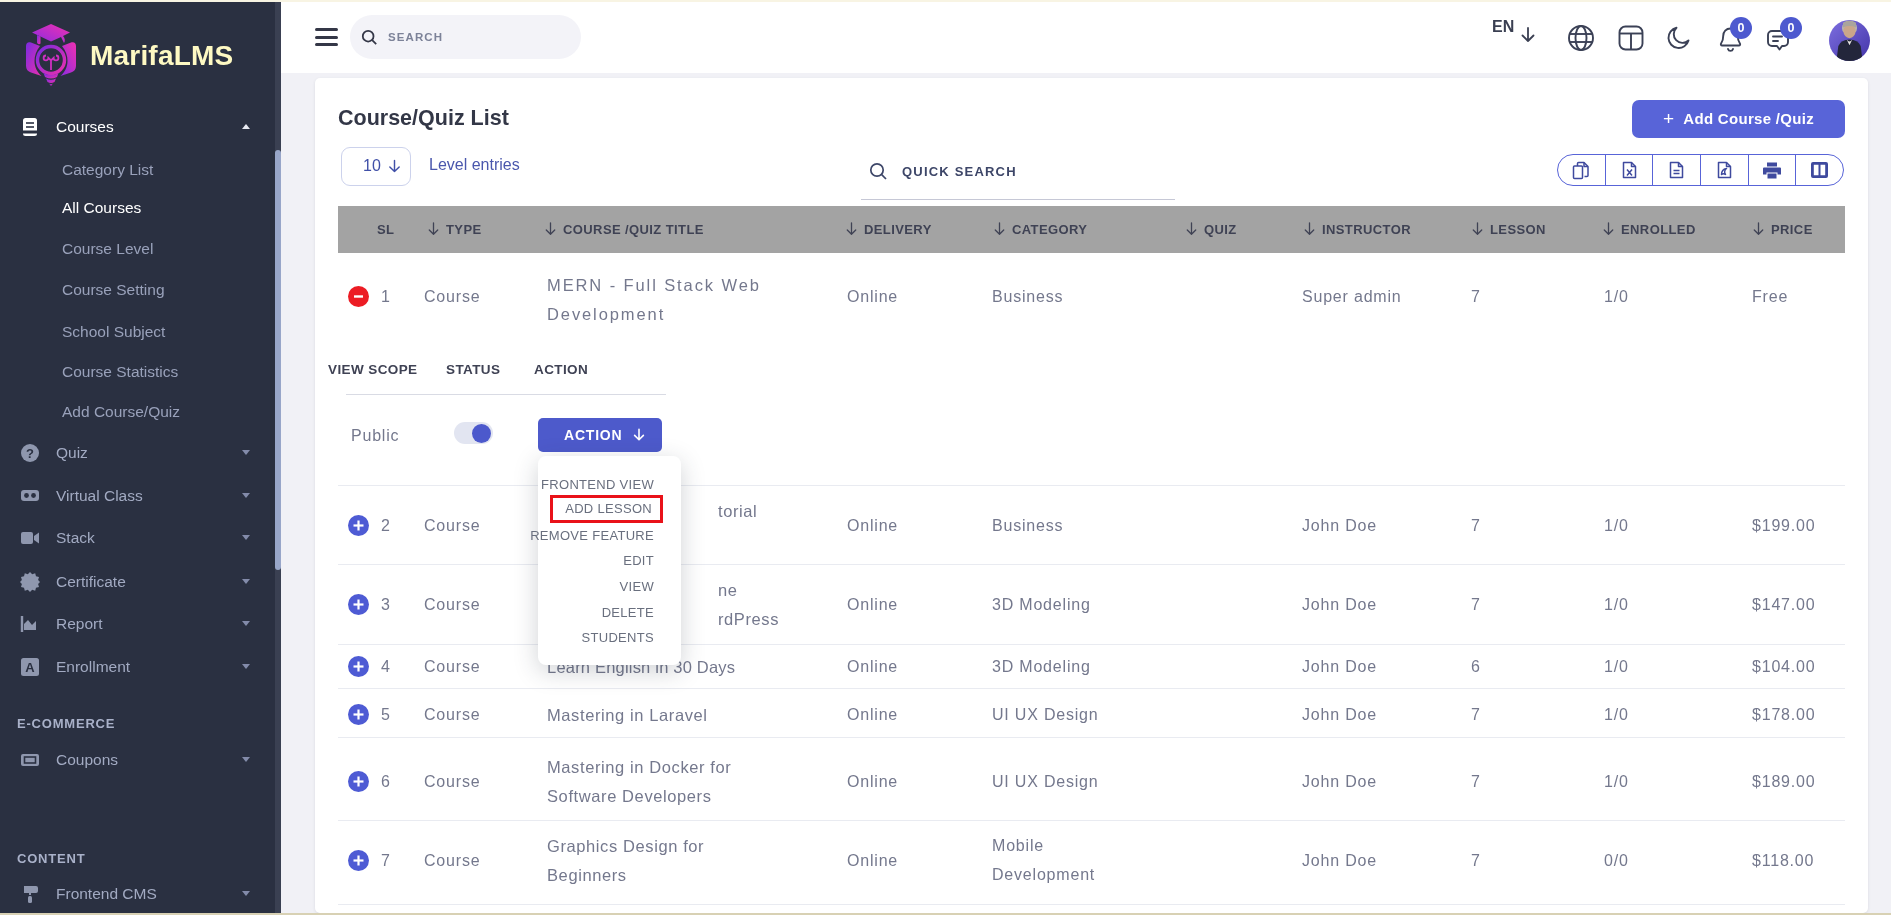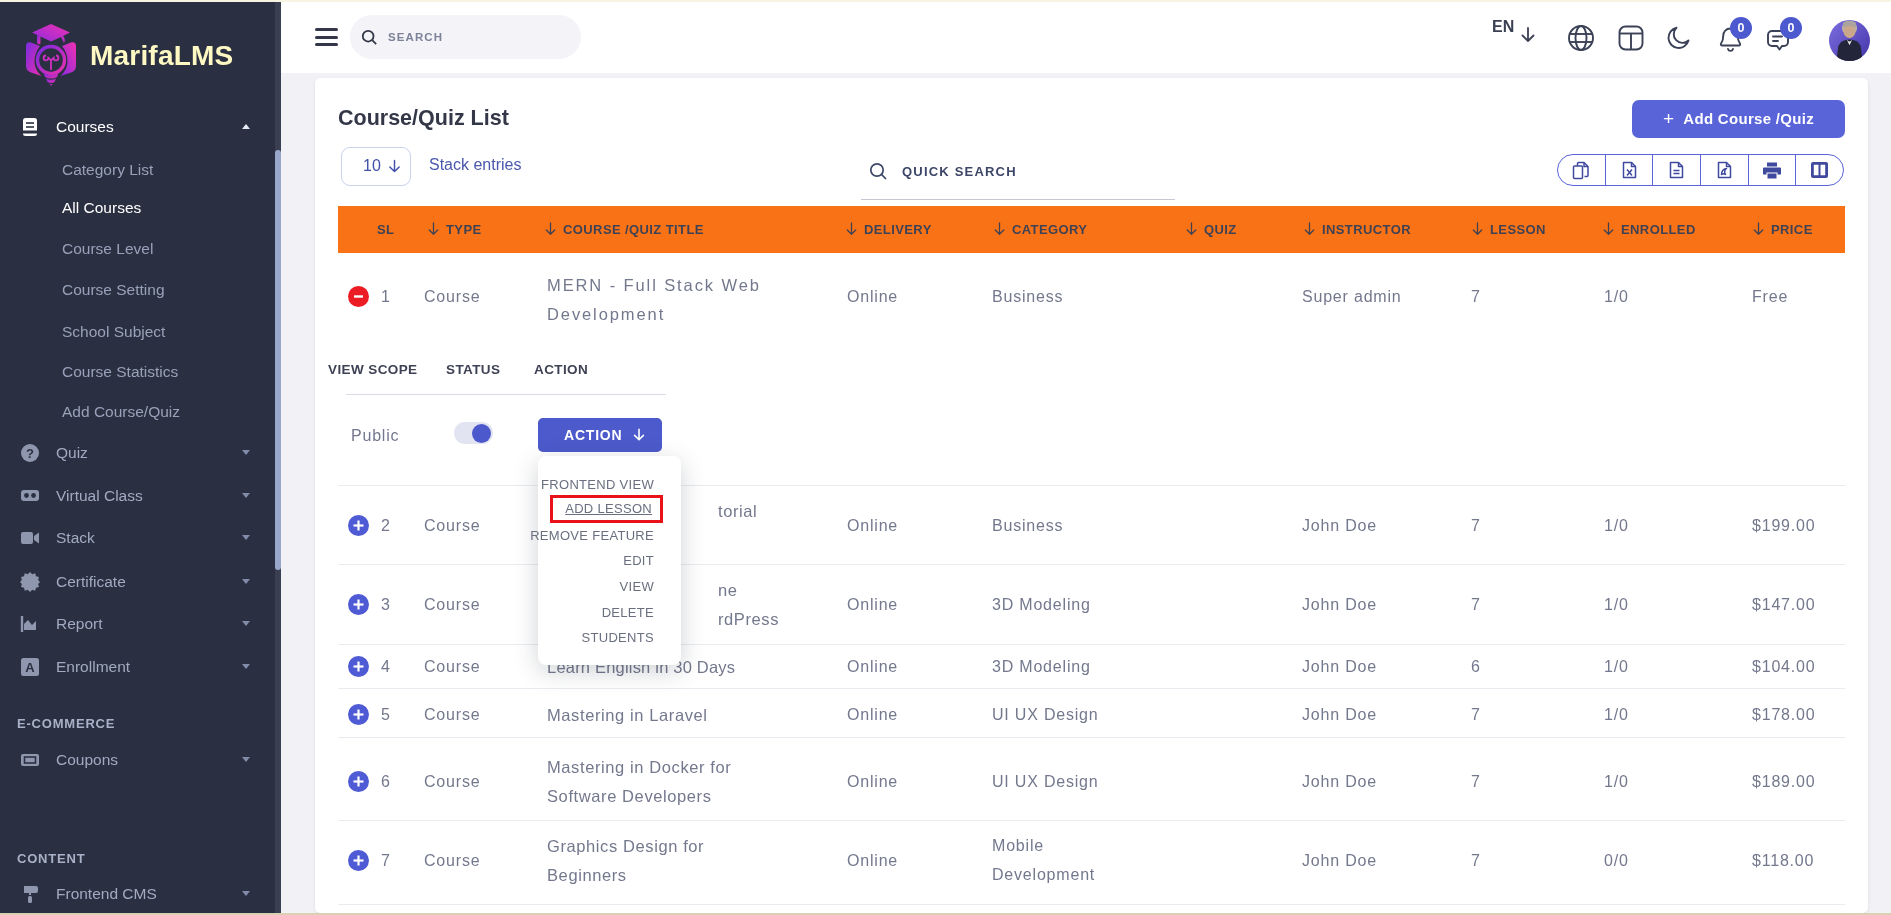--- a/index.html
+++ b/index.html
@@ -37,41 +37,41 @@
 .h1 { position:absolute; left:23px; top:28px; font-size:21.5px; font-weight:bold; color:#333747; letter-spacing:0; }
 .addbtn { position:absolute; left:1317px; top:22px; width:213px; height:38px; background:#5864d8; border-radius:7px; color:#ffffff; font-size:15px; font-weight:bold; text-align:center; line-height:38px; letter-spacing:0.3px; }
 .entsel { position:absolute; left:26px; top:69px; width:70px; height:39px; border:1px solid #ccd2ec; border-radius:9px; }
 .entsel .v { position:absolute; left:21px; top:9px; font-size:16px; color:#4050a8; }
 .showent { position:absolute; left:114px; top:78px; font-size:16px; color:#4a57ad; }
 .qs-line { position:absolute; left:546px; top:121px; width:314px; height:1px; background:#c6c8d6; }
 .exportpill { position:absolute; left:1242px; top:76px; width:287px; height:32px; border:1px solid #5864d8; border-radius:16px; display:flex; }
 .exportpill .seg { flex:1; display:flex; align-items:center; justify-content:center; border-right:1px solid #5864d8; }
 .exportpill .seg:last-child { border-right:none; }
 
-.thead { position:absolute; left:23px; top:128px; width:1507px; height:47px; background:#f97316; }
+.thead { position:absolute; left:23px; top:128px; width:1507px; height:47px; background:#a3a3a3; }
 .th { position:absolute; top:0; height:47px; line-height:47px; font-size:13px; font-weight:bold; color:#3f4254; letter-spacing:0.4px; white-space:nowrap; }
 .th .ar { margin-right:6px; }
 .cell { position:absolute; font-size:16px; letter-spacing:0.8px; color:#74788d; white-space:nowrap; margin-top:1px; }
 .tw { font-size:16.5px; letter-spacing:0.6px; }
 .tw1 { font-size:16.5px; letter-spacing:1.9px; }
 .rowline { position:absolute; left:23px; width:1507px; height:1px; background:#e9ebf1; }
 .circbtn { position:absolute; width:21px; height:21px; border-radius:50%; text-align:center; }
 .minusic { background:#ec1c24; }
 .plusic { background:#4e5bd4; }
 .circbtn svg { position:absolute; left:0; top:0; }
 
 .subhdr { position:absolute; font-size:13.5px; font-weight:bold; color:#3f4254; letter-spacing:0.4px; }
 .subline { position:absolute; left:31px; top:316px; width:320px; height:1px; background:#d9dbe4; }
 .toggle { position:absolute; left:139px; top:344px; width:39px; height:22px; background:#e2e5f1; border-radius:11px; }
 .toggle .knob { position:absolute; right:2px; top:1.5px; width:19px; height:19px; border-radius:50%; background:#4c59cc; }
 .actbtn { position:absolute; left:223px; top:340px; width:124px; height:34px; background:#4d5acb; border-radius:5px; color:#ffffff; font-size:14px; font-weight:bold; line-height:34px; letter-spacing:0.8px; padding-left:26px; }
 
 .dropdown { position:absolute; left:538px; top:456px; width:143px; height:209px; background:#ffffff; border-radius:8px; box-shadow:0 6px 24px rgba(40,48,66,0.22); z-index:40; }
 .dd-item { position:absolute; right:27px; font-size:13px; color:#696f7e; letter-spacing:0.3px; white-space:nowrap; }
-.addlesson { position:absolute; right:18px; top:39px; border:3px solid #e91219; padding:3px 8px 4px 12px; font-size:13px; color:#696f7e; letter-spacing:0.3px;text-decoration:underline; }
+.addlesson { position:absolute; right:18px; top:39px; border:3px solid #e91219; padding:3px 8px 4px 12px; font-size:13px; color:#696f7e; letter-spacing:0.3px; }
 </style>
 </head>
 <body>
 <div class="topline"></div>
 <div class="botline"></div>
 
 <div class="sidebar">
   <div class="sbtrack"></div>
   <div class="sbthumb"></div>
   <div class="logo">
@@ -260,21 +260,21 @@
   <div class="card">
     <div class="h1">Course/Quiz List</div>
     <div class="addbtn"><span style="font-size:19px;font-weight:normal;vertical-align:-1px;">+</span> &nbsp;Add Course /Quiz</div>
 
     <div class="entsel">
       <div class="v">10</div>
       <svg style="position:absolute;left:44px;top:10px" width="17" height="17" viewBox="0 0 20 20">
           <path d="M10 3 V16 M4.5 10.5 L10 16 L15.5 10.5" stroke="#4050a8" stroke-width="1.7" fill="none" stroke-linecap="round" stroke-linejoin="round"></path>
         </svg>
     </div>
-    <div class="showent">Stack entries</div>
+    <div class="showent">Level entries</div>
 
     <svg style="position:absolute;left:554px;top:84px" width="19" height="19" viewBox="0 0 19 19">
         <circle cx="8" cy="8" r="6.2" fill="none" stroke="#3d4668" stroke-width="1.7"></circle>
         <line x1="12.7" y1="12.7" x2="17" y2="17" stroke="#3d4668" stroke-width="1.7"></line>
       </svg>
     <div style="position:absolute;left:587px;top:86px;font-size:13px;font-weight:bold;color:#3d4668;letter-spacing:1.2px;">QUICK SEARCH</div>
     <div class="qs-line"></div>
 
     <div class="exportpill">
       <div class="seg">

